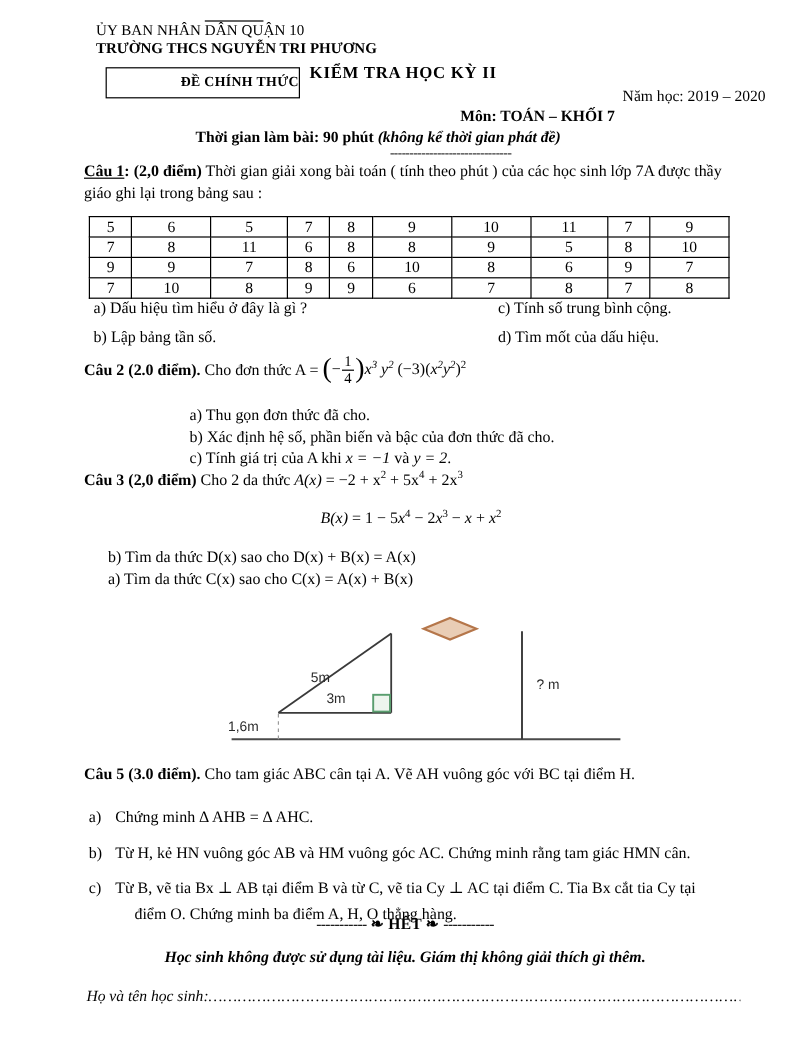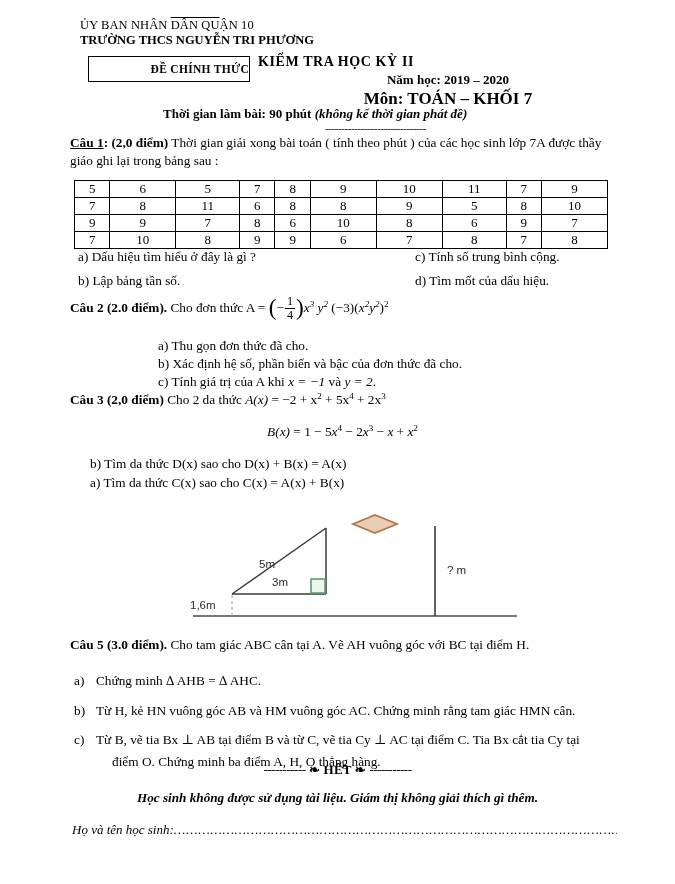--- a/index.html
+++ b/index.html
@@ -61,30 +61,30 @@
     left: 250px; top: 46px;
     width: 400px;
     font-size: 14px;
     font-weight: bold;
     letter-spacing: 0.6px;
   }
   .hdr-year {
     position: absolute;
     left: 250px; top: 64px;
     width: 380px;
-    text-align: center;
-    font-size: 13px;
-    font-weight: bold;
+    text-align: right;
+    font-size: 13px;
+    font-weight: normal;
   }
   .hdr-subject {
     position: absolute;
     left: 250px; top: 81px;
     width: 380px;
     text-align: center;
-    font-size: 17px;
+    font-size: 13px;
     font-weight: bold;
   }
   .hdr-time {
     position: absolute;
     left: 155px; top: 98px;
     width: 480px;
     font-size: 13px;
     font-weight: bold;
   }
   .hdr-time i { font-style: italic; }

